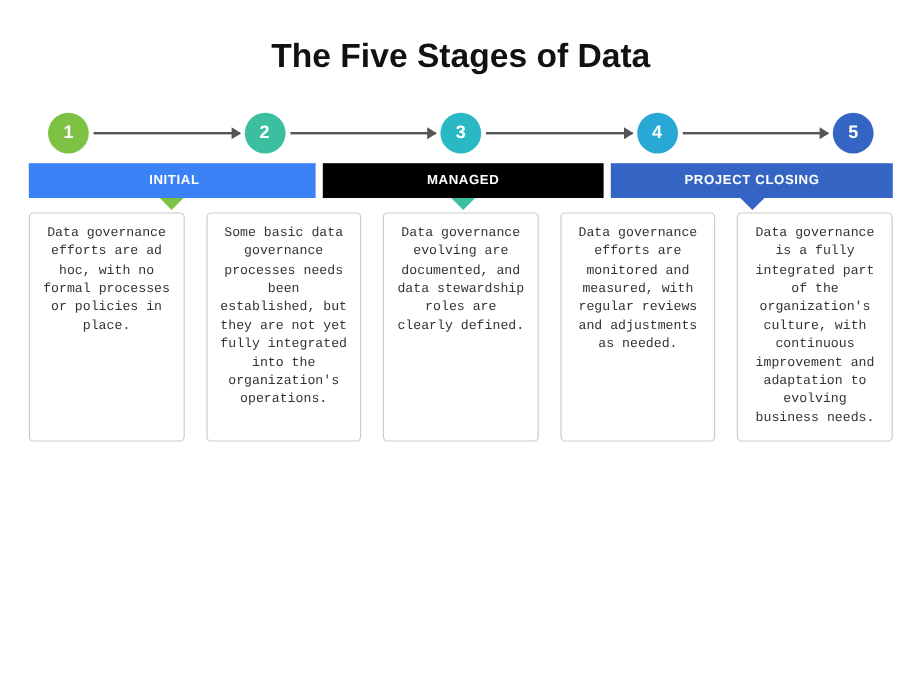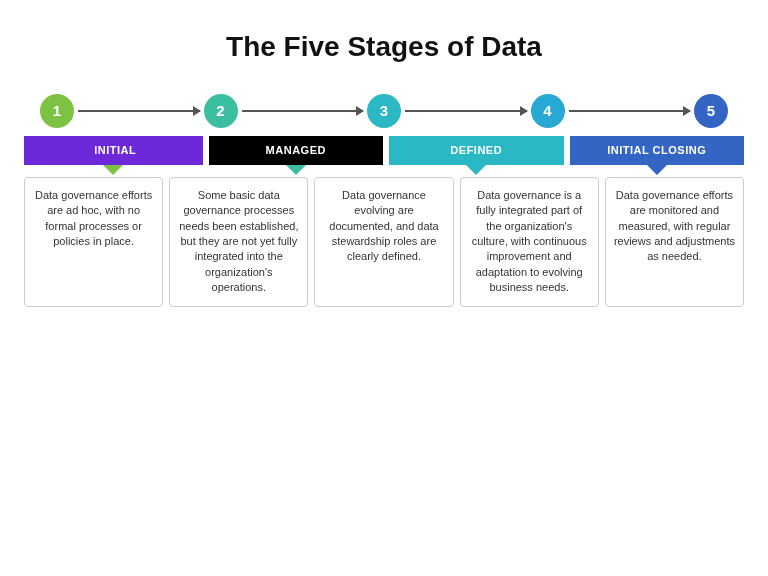--- a/index.html
+++ b/index.html
@@ -105,37 +105,38 @@
       transform: translateX(-50%);
       border-left: 10px solid transparent;
       border-right: 10px solid transparent;
     }
 
     
     .cards-row {
       display: flex;
       align-items: stretch;
       justify-content: space-between;
-      gap: 6px;
+      gap: 18px;
       padding: 0 4px;
+      font-family: Liberation Mono, monospace;
     }
 
     .card {
       flex: 1;
       border: 1.5px solid #cccccc;
       border-radius: 4px;
       padding: 10px 8px;
       font-size: 11px;
       color: #333333;
       text-align: center;
       line-height: 1.4;
     }
 
     
-    .c1 { background: #6d28d9; padding-left: 10px; }
+    .c1 { background: #3b82f6; padding-left: 10px; }
     .c1::after { border-top: 10px solid #7dc243; }
 
     .c2 { background: #000000; }
     .c2::after { border-top: 10px solid #3bbfa0; }
 
     .c3 { background: #2ab8c4; }
     .c3::after { border-top: 10px solid #2ab8c4; }
 
     .c4 { background: #28a8d5; }
     .c4::after { border-top: 10px solid #28a8d5; }
@@ -204,39 +205,36 @@
     </div>
   </div>
 
   <div class="labels-row">
     <div class="label-box c1">
       <span>INITIAL</span>
     </div>
     <div class="label-box c2">
       <span>MANAGED</span>
     </div>
-    <div class="label-box c3">
-      <span>DEFINED</span>
-    </div>
     <div class="label-box c5">
-      <span>INITIAL CLOSING</span>
+      <span>PROJECT CLOSING</span>
     </div>
   </div>
 
   <div class="cards-row">
     <div class="card">
       <span>Data governance efforts are ad hoc, with no formal processes or policies in place.</span>
     </div>
     <div class="card">
       <span>Some basic data governance processes needs been established, but they are not yet fully integrated into the organization's operations.</span>
     </div>
     <div class="card">
       <span>Data governance evolving are documented, and data stewardship roles are clearly defined.</span>
     </div>
     <div class="card">
+      <span>Data governance efforts are monitored and measured, with regular reviews and adjustments as needed.</span>
+    </div>
+    <div class="card">
       <span>Data governance is a fully integrated part of the organization's culture, with continuous improvement and adaptation to evolving business needs.</span>
     </div>
-    <div class="card">
-      <span>Data governance efforts are monitored and measured, with regular reviews and adjustments as needed.</span>
-    </div>
   </div>
 
 </div>
 
 </body></html>

